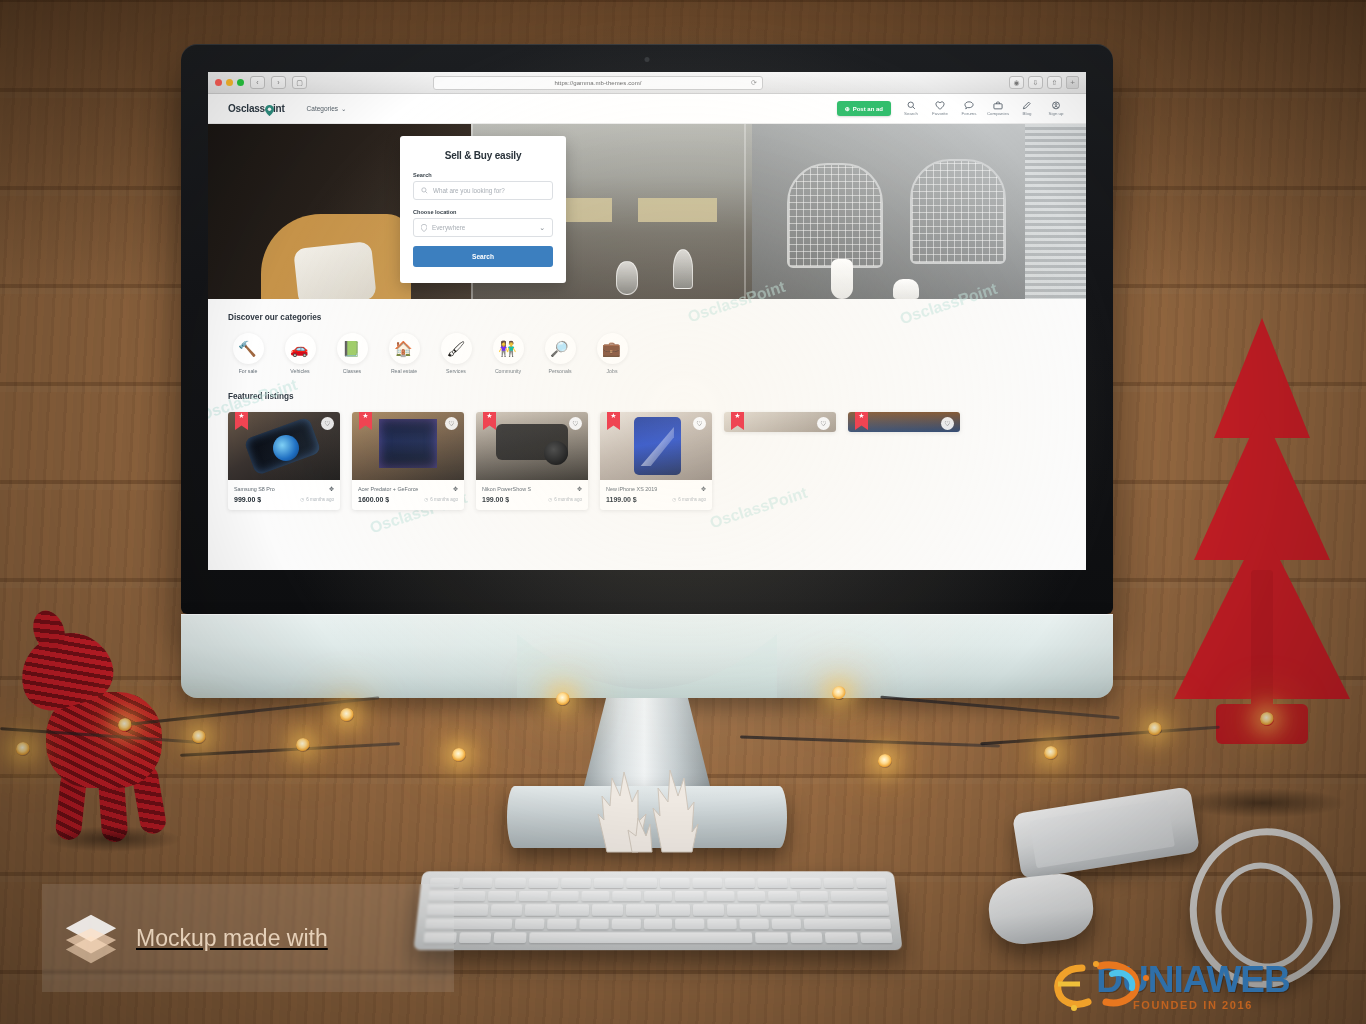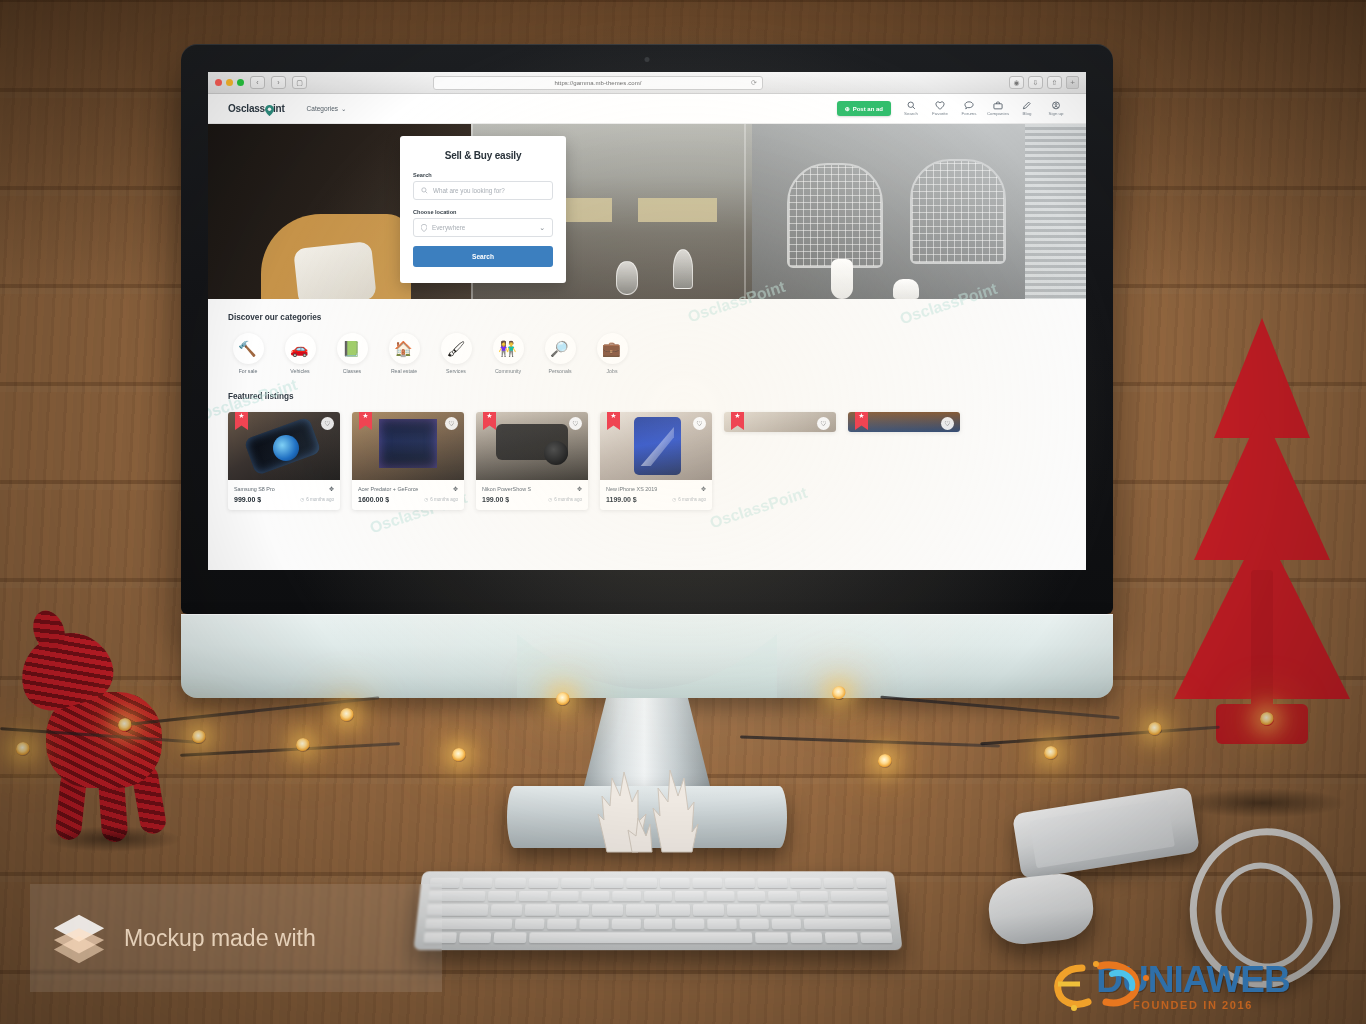--- a/index.html
+++ b/index.html
@@ -314,23 +314,23 @@
     background:#cf1f27; clip-path:polygon(50% 0,100% 100%,0 100%);}
   .tree-stand{position:absolute;left:50%;transform:translateX(-50%);bottom:0;
     width:76px;height:64px;background:#c41c24;border-radius:4px;}
 
   
   .soft-shadow { position:absolute; border-radius:50%;
     background:radial-gradient(ellipse,rgba(0,0,0,.45),rgba(0,0,0,0) 70%); }
 
   
   .smart-wm {
-    position:absolute; left:30px; top:884px; width:412px; height:108px;
+    position:absolute; left:42px; top:884px; width:412px; height:108px;
     background:rgba(255,255,255,.10); display:flex; align-items:center;
-    gap:16px; padding:0 20px; backdrop-filter:blur(1px);
+    gap:16px; padding:0 20px; backdrop-filter:blur(1px);text-decoration:underline;
   }
   .smart-logo { width:58px; height:58px; position:relative; flex:none; }
   .smart-txt { color:rgba(255,236,214,.80); line-height:1.05; }
   .smart-txt .t1 { font-size:23px; font-weight:400; }
   .smart-txt .t2 { font-size:31px; font-weight:bold; letter-spacing:.5px; }
 
   .dunia-wm {
     position:absolute; right:8px; bottom:6px; width:330px; height:64px;
     display:flex; align-items:center; justify-content:center;
     flex-direction:column; line-height:1;

